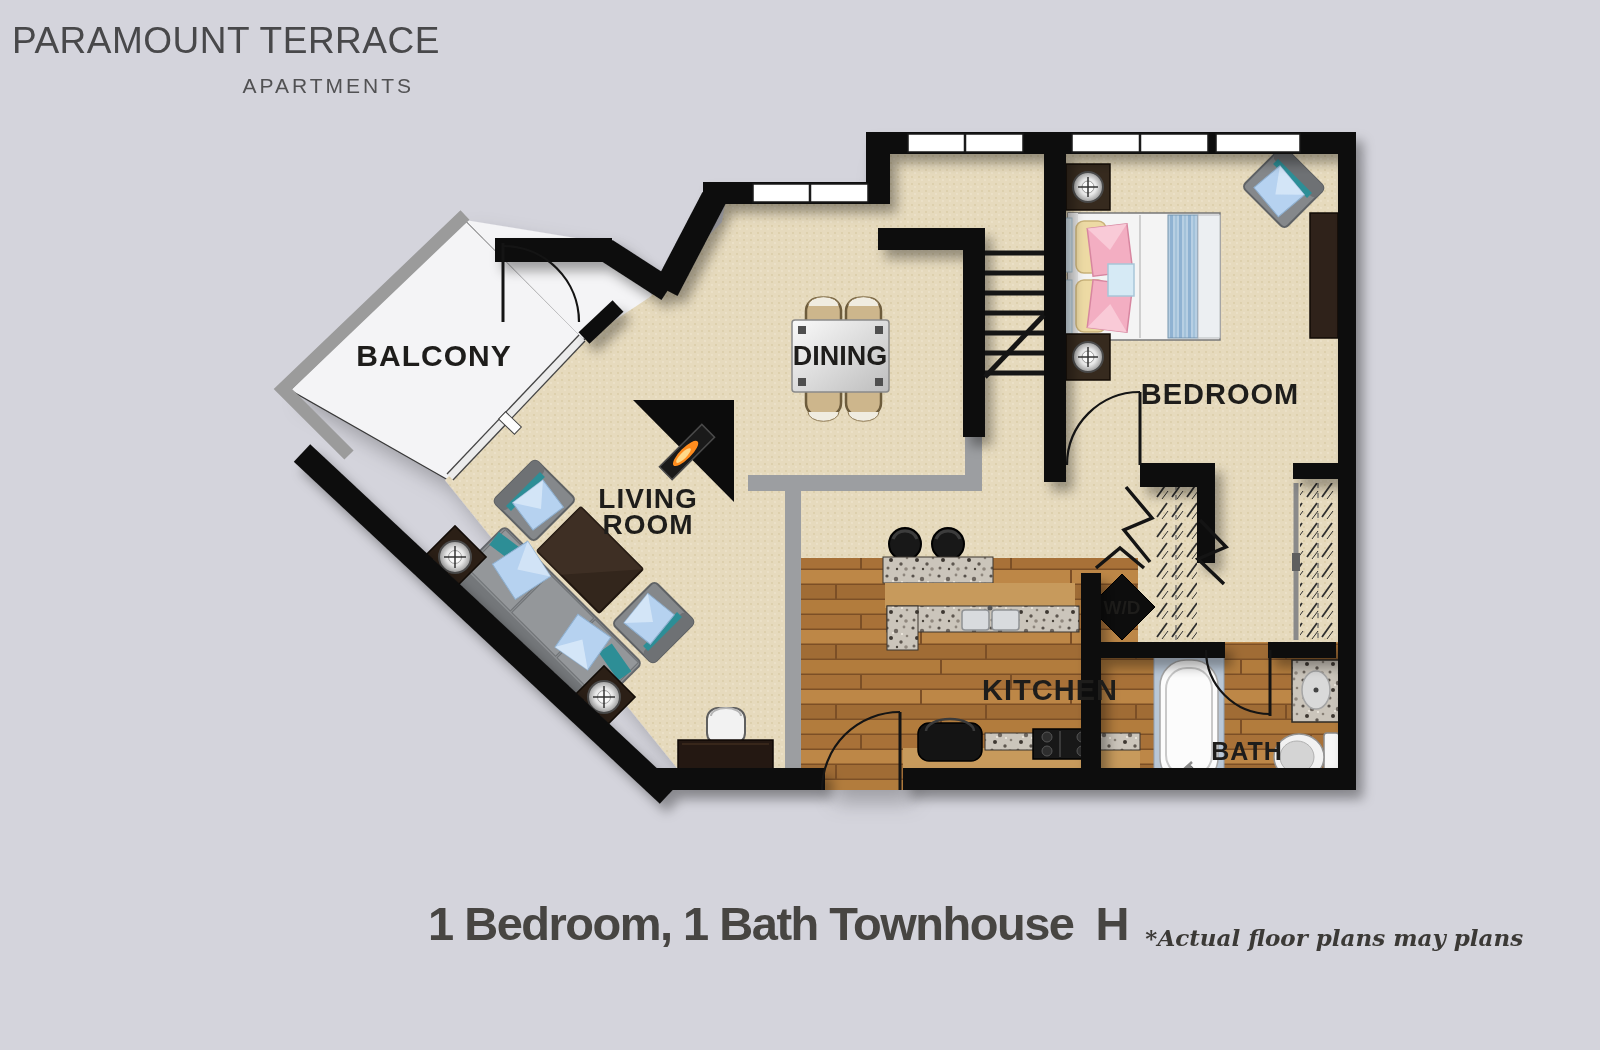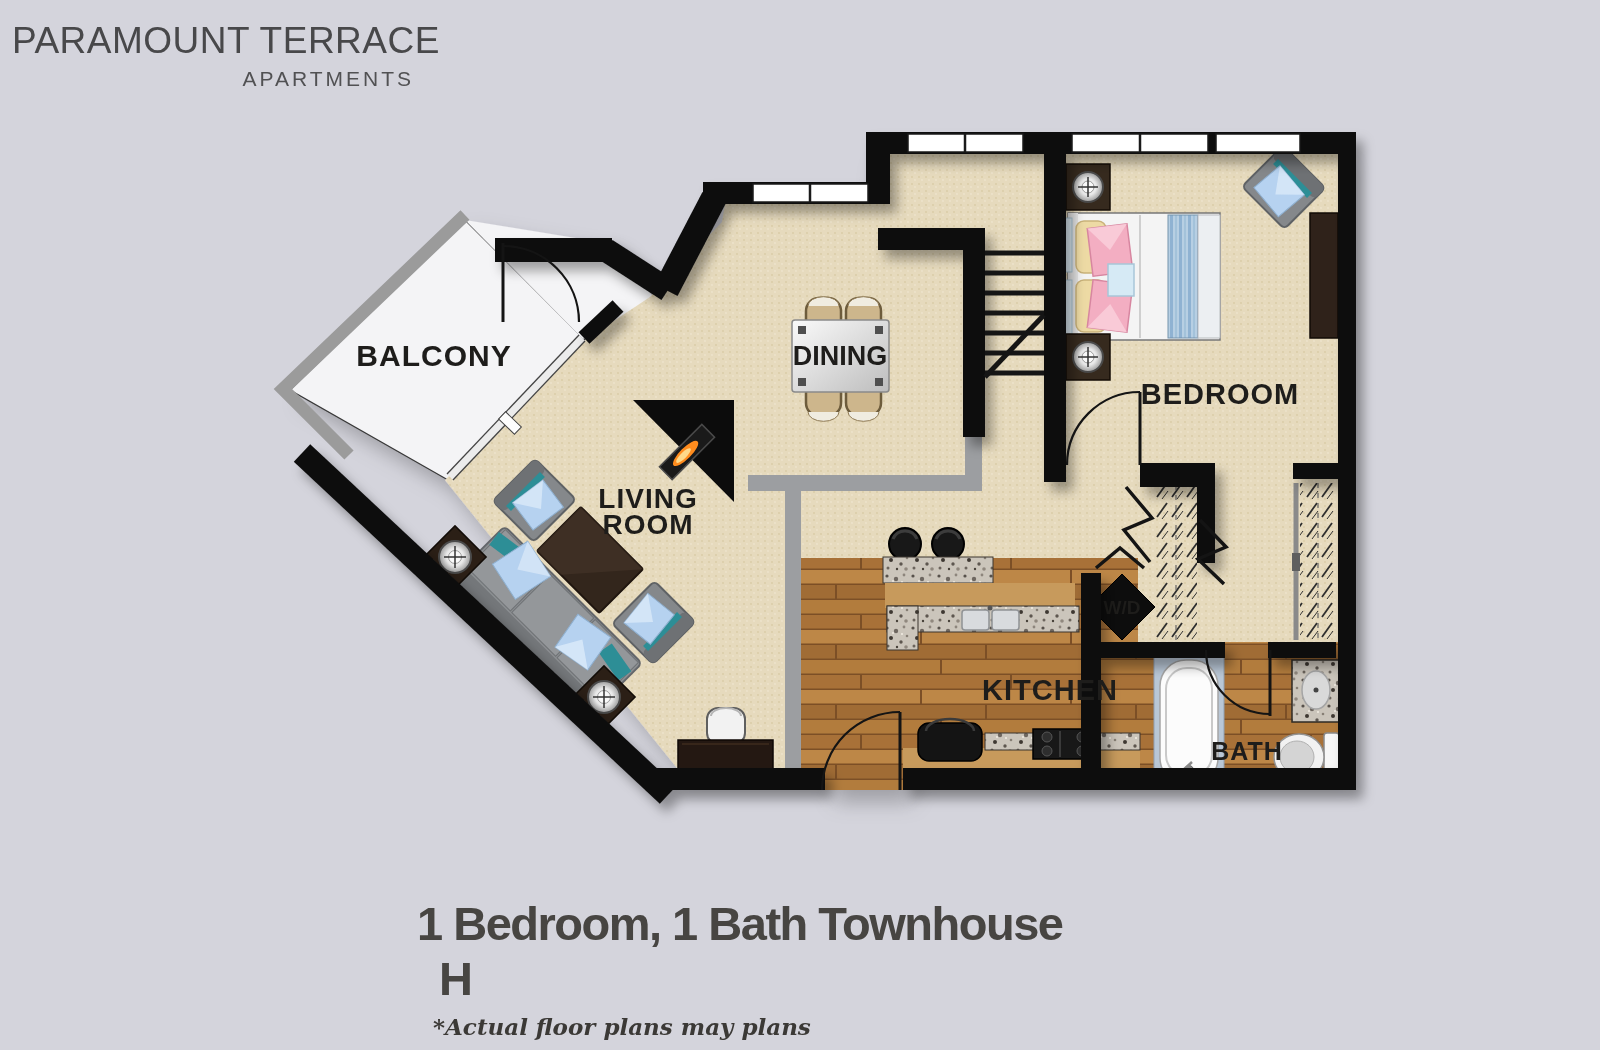--- a/index.html
+++ b/index.html
@@ -1,21 +1,21 @@
 <!DOCTYPE html>
 <html><head>
 <meta charset="utf-8">
 <style>
   html,body{margin:0;padding:0;}
   body{background:#d4d4dc;font-family:"Liberation Sans",sans-serif;}
   .stage{position:relative;width:1600px;height:1050px;background:#d4d4dc;overflow:hidden;}
   .logo{position:absolute;left:12px;top:20px;width:402px;color:#4a4a4c;}
   .logo .l1{font-size:37px;font-weight:400;letter-spacing:0.5px;white-space:nowrap;color:#48484a;}
-  .logo .l2{font-size:21px;font-weight:400;letter-spacing:3px;text-align:right;margin-top:5px;color:#515153;}
-  .caption{position:absolute;left:417px;top:896px;display:flex;align-items:flex-start;white-space:nowrap;flex-direction:column;}
+  .logo .l2{font-size:21px;font-weight:400;letter-spacing:3px;text-align:right;margin-top:12px;color:#515153;}
+  .caption{position:absolute;left:428px;top:896px;display:flex;align-items:flex-end;white-space:nowrap;}
   .caption .title{font-size:47px;font-weight:bold;letter-spacing:-1.5px;color:#474542;}
   .caption .letter{font-size:47px;font-weight:bold;margin-left:22px;color:#474542;}
   .caption .disclaimer{font-family:"DejaVu Serif",serif;font-style:italic;font-weight:bold;font-size:23px;color:#3b3936;margin:7px 0 0 16px;}
   svg text{font-family:"Liberation Sans",sans-serif;font-weight:bold;fill:#1e1d1b;}
   .planwrap{position:absolute;left:0;top:0;}
 </style>
 </head>
 <body>
 
 <div class="stage">

